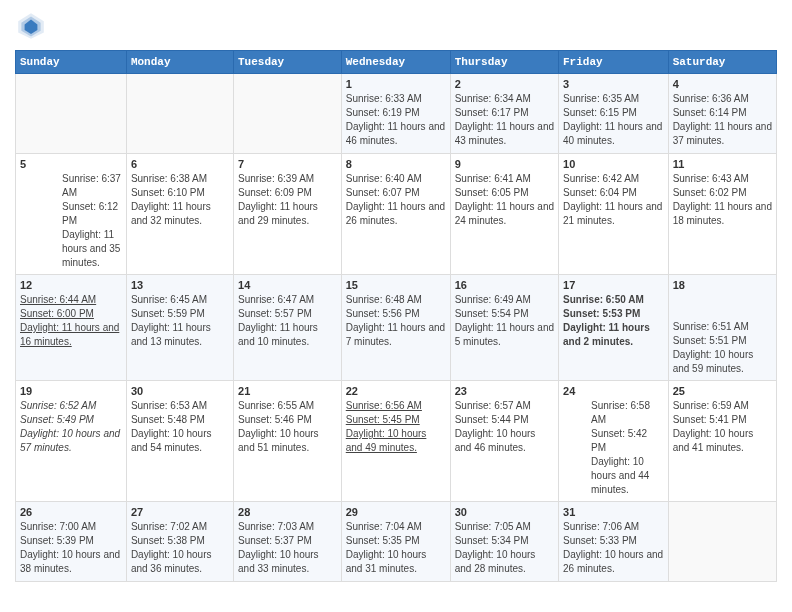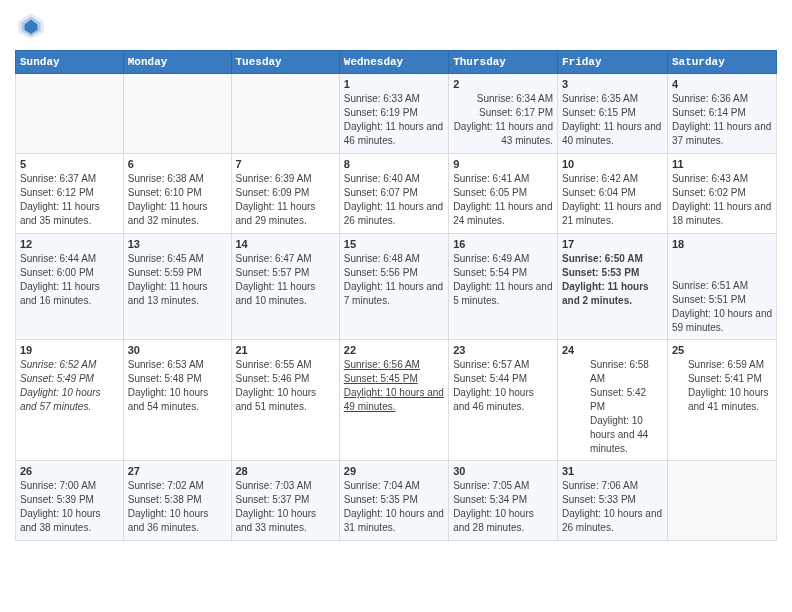--- a/index.html
+++ b/index.html
@@ -136,41 +136,41 @@
           <td class="empty"></td>
           <td class="empty"></td>
           <td>
             <div class="day-num">1</div>
             <div class="day-info" style="white-space: pre-line;">Sunrise: 6:33 AM
 Sunset: 6:19 PM
 Daylight: 11 hours and 46 minutes.</div>
           </td>
           <td>
             <div class="day-num">2</div>
-            <div class="day-info" style="white-space: pre-line; text-align: right;">Sunrise: 6:34 AM
+            <div class="day-info" style="white-space: pre-line;">Sunrise: 6:34 AM
 Sunset: 6:17 PM
 Daylight: 11 hours and 43 minutes.</div>
           </td>
           <td>
             <div class="day-num">3</div>
             <div class="day-info" style="white-space: pre-line;">Sunrise: 6:35 AM
 Sunset: 6:15 PM
 Daylight: 11 hours and 40 minutes.</div>
           </td>
           <td>
             <div class="day-num">4</div>
             <div class="day-info" style="white-space: pre-line;">Sunrise: 6:36 AM
 Sunset: 6:14 PM
 Daylight: 11 hours and 37 minutes.</div>
           </td>
         </tr>
         <tr>
           <td>
             <div class="day-num">5</div>
-            <div class="day-info" style="white-space: pre-line;">Sunrise: 6:37 AM
+            <div class="day-info" style="white-space: pre-line; margin-left: 42px;">Sunrise: 6:37 AM
 Sunset: 6:12 PM
 Daylight: 11 hours and 35 minutes.</div>
           </td>
           <td>
             <div class="day-num">6</div>
             <div class="day-info" style="white-space: pre-line;">Sunrise: 6:38 AM
 Sunset: 6:10 PM
 Daylight: 11 hours and 32 minutes.</div>
           </td>
           <td>
@@ -200,21 +200,21 @@
           <td>
             <div class="day-num">11</div>
             <div class="day-info" style="white-space: pre-line;">Sunrise: 6:43 AM
 Sunset: 6:02 PM
 Daylight: 11 hours and 18 minutes.</div>
           </td>
         </tr>
         <tr>
           <td>
             <div class="day-num">12</div>
-            <div class="day-info" style="white-space: pre-line;">Sunrise: 6:44 AM
+            <div class="day-info" style="white-space: pre-line; text-decoration: underline;">Sunrise: 6:44 AM
 Sunset: 6:00 PM
 Daylight: 11 hours and 16 minutes.</div>
           </td>
           <td>
             <div class="day-num">13</div>
             <div class="day-info" style="white-space: pre-line;">Sunrise: 6:45 AM
 Sunset: 5:59 PM
 Daylight: 11 hours and 13 minutes.</div>
           </td>
           <td>
@@ -280,21 +280,21 @@
 Daylight: 10 hours and 46 minutes.</div>
           </td>
           <td>
             <div class="day-num">24</div>
             <div class="day-info" style="white-space: pre-line; margin-left: 28px;">Sunrise: 6:58 AM
 Sunset: 5:42 PM
 Daylight: 10 hours and 44 minutes.</div>
           </td>
           <td>
             <div class="day-num">25</div>
-            <div class="day-info" style="white-space: pre-line; margin-left: 16px;">Sunrise: 6:59 AM
+            <div class="day-info" style="white-space: pre-line;">Sunrise: 6:59 AM
 Sunset: 5:41 PM
 Daylight: 10 hours and 41 minutes.</div>
           </td>
         </tr>
         <tr>
           <td>
             <div class="day-num">26</div>
             <div class="day-info" style="white-space: pre-line;">Sunrise: 7:00 AM
 Sunset: 5:39 PM
 Daylight: 10 hours and 38 minutes.</div>

